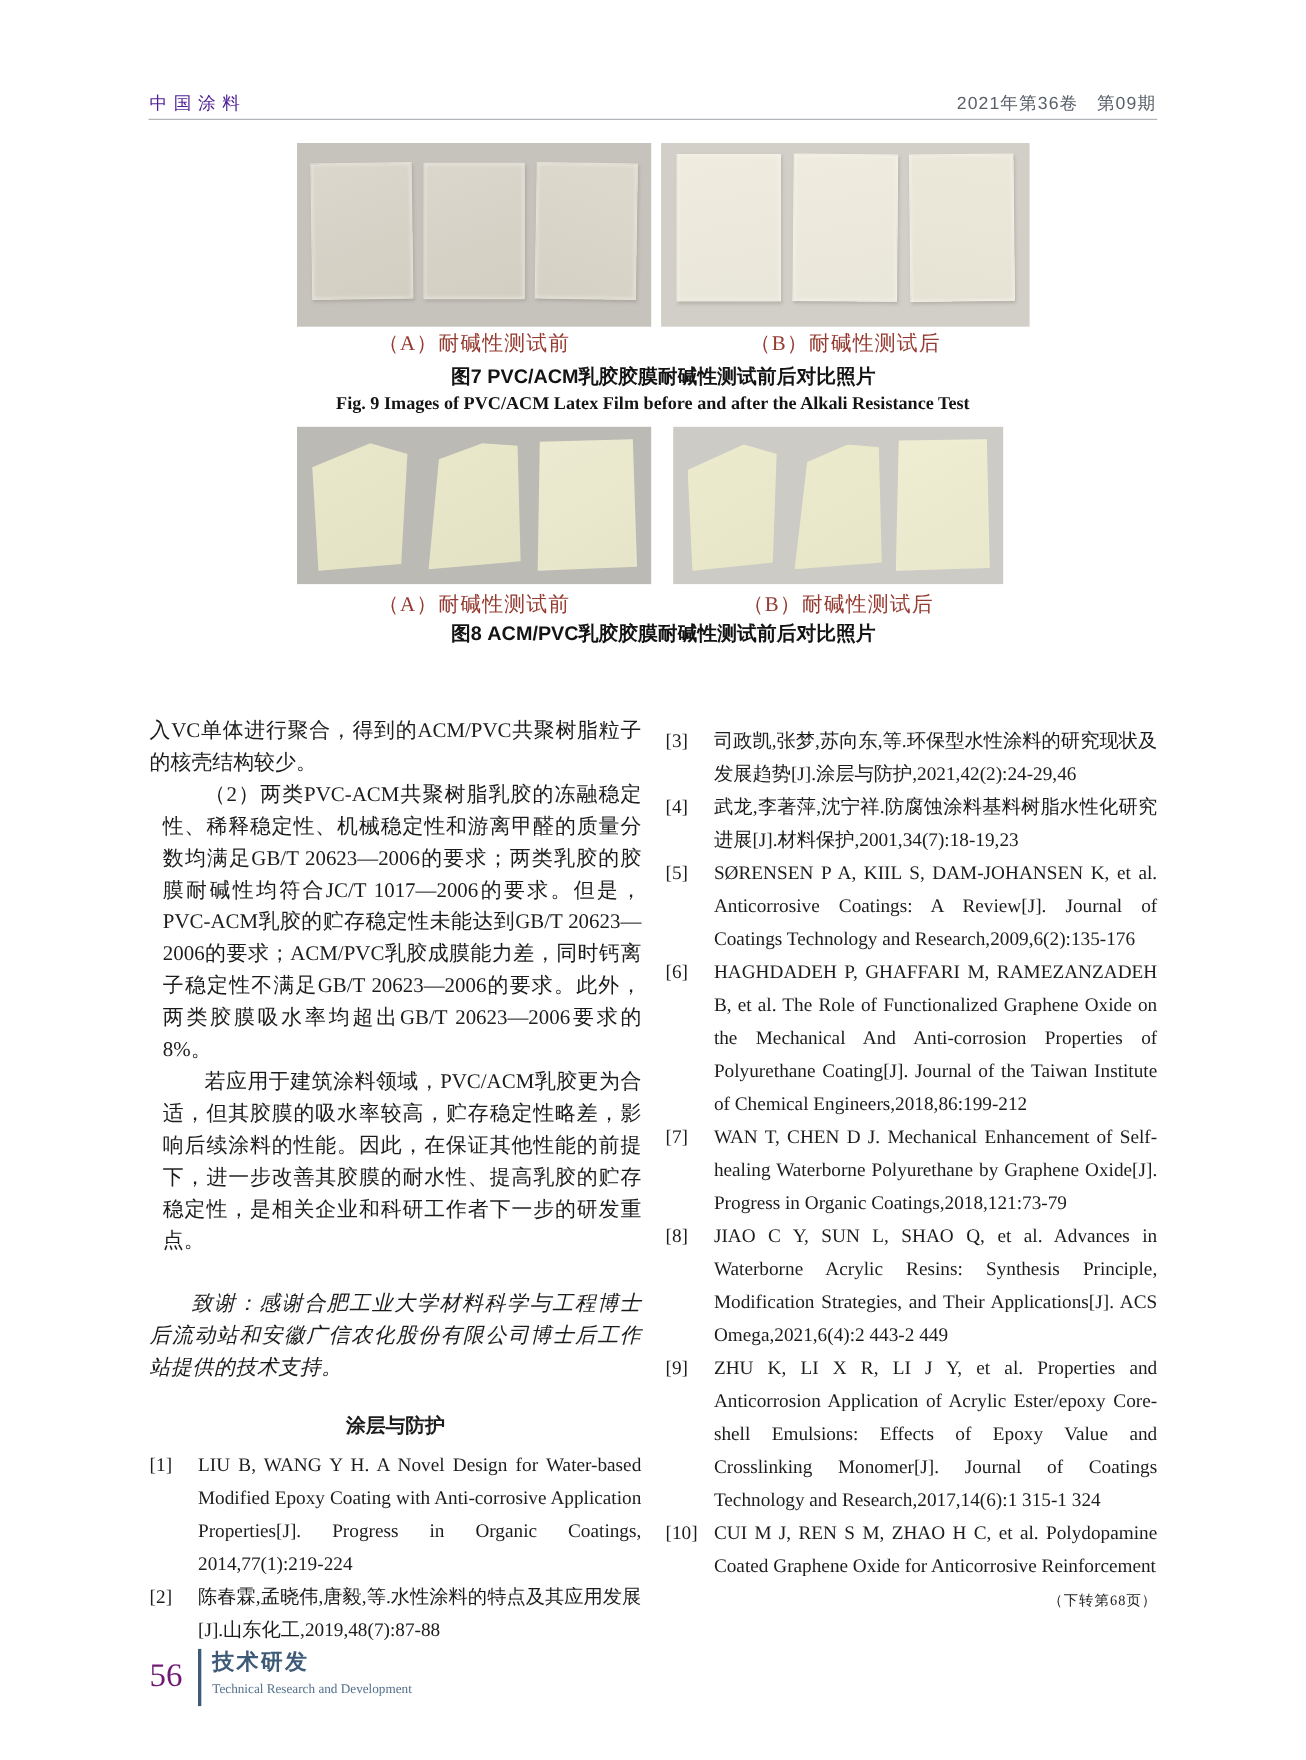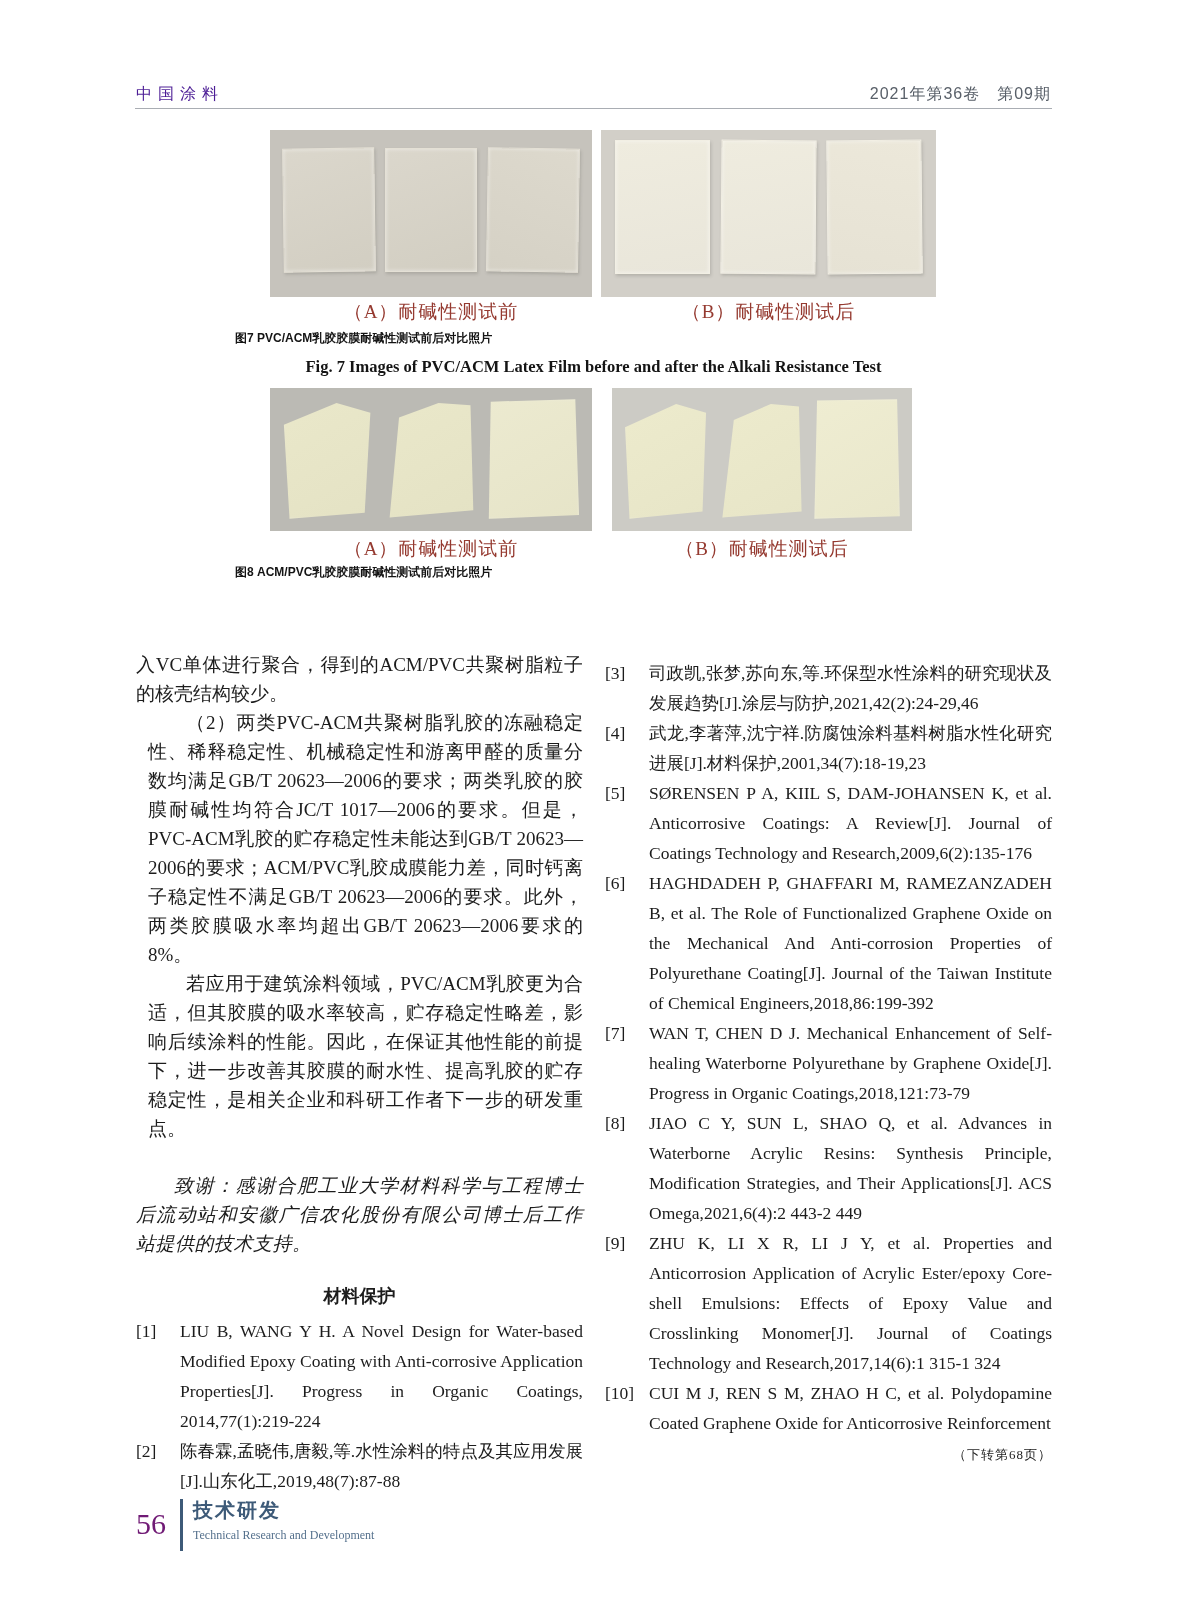--- a/index.html
+++ b/index.html
@@ -60,23 +60,23 @@
   .photo-caption {
     position:absolute; text-align:center;
     font-size:19px; color:#953a30; letter-spacing:1px;
   }
   #fig7-cap-a { left:270px; top:299px; width:322px; }
   #fig7-cap-b { left:601px; top:299px; width:335px; }
   #fig8-cap-a { left:270px; top:536px; width:322px; }
   #fig8-cap-b { left:612px; top:536px; width:300px; }
 
   .fig-title-cn {
-    position:absolute; left:235px; width:736px; text-align:left;
-    font-family:"Liberation Sans","DejaVu Sans",sans-serif;
-    font-weight:bold; font-size:12px; color:#141414;
+    position:absolute; left:235px; width:736px; text-align:center;
+    font-family:"Liberation Sans","DejaVu Sans",sans-serif;
+    font-weight:bold; font-size:18px; color:#141414;
   }
   .fig-title-en {
     position:absolute; left:135px; width:917px; text-align:center;
     font-weight:bold; font-size:16.5px; color:#141414;
   }
   #fig7-title-cn { top:330px; }
   #fig7-title-en { top:357px; }
   #fig8-title-cn { top:564px; }
   #fig8-title-en { top:591px; }
 
@@ -135,21 +135,21 @@
   <div class="photo" id="fig7-photo-b">
     <div class="films">
       <div class="film"></div>
       <div class="film"></div>
       <div class="film"></div>
     </div>
   </div>
   <div class="photo-caption" id="fig7-cap-a">（A）耐碱性测试前</div>
   <div class="photo-caption" id="fig7-cap-b">（B）耐碱性测试后</div>
   <div class="fig-title-cn" id="fig7-title-cn">图7  PVC/ACM乳胶胶膜耐碱性测试前后对比照片</div>
-  <div class="fig-title-en" id="fig7-title-en">Fig. 7   Images of PVC/ACM Latex Film before and after the Alkali Resistance Test</div>
+  <div class="fig-title-en" id="fig7-title-en">Fig. 9   Images of PVC/ACM Latex Film before and after the Alkali Resistance Test</div>
 
   <div class="photo" id="fig8-photo-a">
     <div class="films">
       <div class="film"></div>
       <div class="film"></div>
       <div class="film"></div>
     </div>
   </div>
   <div class="photo" id="fig8-photo-b">
     <div class="films">
@@ -160,21 +160,21 @@
   </div>
   <div class="photo-caption" id="fig8-cap-a">（A）耐碱性测试前</div>
   <div class="photo-caption" id="fig8-cap-b">（B）耐碱性测试后</div>
   <div class="fig-title-cn" id="fig8-title-cn">图8  ACM/PVC乳胶胶膜耐碱性测试前后对比照片</div>
 
   <div class="col" id="col-left">
     <p class="para">入VC单体进行聚合，得到的ACM/PVC共聚树脂粒子的核壳结构较少。</p>
     <p class="para indent">（2）两类PVC-ACM共聚树脂乳胶的冻融稳定性、稀释稳定性、机械稳定性和游离甲醛的质量分数均满足GB/T 20623—2006的要求；两类乳胶的胶膜耐碱性均符合JC/T 1017—2006的要求。但是，PVC-ACM乳胶的贮存稳定性未能达到GB/T 20623—2006的要求；ACM/PVC乳胶成膜能力差，同时钙离子稳定性不满足GB/T 20623—2006的要求。此外，两类胶膜吸水率均超出GB/T 20623—2006要求的8%。</p>
     <p class="para indent">若应用于建筑涂料领域，PVC/ACM乳胶更为合适，但其胶膜的吸水率较高，贮存稳定性略差，影响后续涂料的性能。因此，在保证其他性能的前提下，进一步改善其胶膜的耐水性、提高乳胶的贮存稳定性，是相关企业和科研工作者下一步的研发重点。</p>
     <p class="ack">致谢：感谢合肥工业大学材料科学与工程博士后流动站和安徽广信农化股份有限公司博士后工作站提供的技术支持。</p>
-    <div class="ref-heading">材料保护</div>
+    <div class="ref-heading">涂层与防护</div>
     <div class="ref">
       <span class="num">[1]</span>
       <span class="txt">LIU B, WANG Y H. A Novel Design for Water-based Modified Epoxy Coating with Anti-corrosive Application Properties[J]. Progress in Organic Coatings, 2014,77(1):219-224</span>
     </div>
     <div class="ref">
       <span class="num">[2]</span>
       <span class="txt">陈春霖,孟晓伟,唐毅,等.水性涂料的特点及其应用发展[J].山东化工,2019,48(7):87-88</span>
     </div>
   </div>
 
@@ -186,21 +186,21 @@
     <div class="ref">
       <span class="num">[4]</span>
       <span class="txt">武龙,李著萍,沈宁祥.防腐蚀涂料基料树脂水性化研究进展[J].材料保护,2001,34(7):18-19,23</span>
     </div>
     <div class="ref">
       <span class="num">[5]</span>
       <span class="txt">SØRENSEN P A, KIIL S, DAM-JOHANSEN K, et al. Anticorrosive Coatings: A Review[J]. Journal of Coatings Technology and Research,2009,6(2):135-176</span>
     </div>
     <div class="ref">
       <span class="num">[6]</span>
-      <span class="txt">HAGHDADEH P, GHAFFARI M, RAMEZANZADEH B, et al. The Role of Functionalized Graphene Oxide on the Mechanical And Anti-corrosion Properties of Polyurethane Coating[J]. Journal of the Taiwan Institute of Chemical Engineers,2018,86:199-392</span>
+      <span class="txt">HAGHDADEH P, GHAFFARI M, RAMEZANZADEH B, et al. The Role of Functionalized Graphene Oxide on the Mechanical And Anti-corrosion Properties of Polyurethane Coating[J]. Journal of the Taiwan Institute of Chemical Engineers,2018,86:199-212</span>
     </div>
     <div class="ref">
       <span class="num">[7]</span>
       <span class="txt">WAN T, CHEN D J. Mechanical Enhancement of Self-healing Waterborne Polyurethane by Graphene Oxide[J]. Progress in Organic Coatings,2018,121:73-79</span>
     </div>
     <div class="ref">
       <span class="num">[8]</span>
       <span class="txt">JIAO C Y, SUN L, SHAO Q, et al. Advances in Waterborne Acrylic Resins: Synthesis Principle, Modification Strategies, and Their Applications[J]. ACS Omega,2021,6(4):2 443-2 449</span>
     </div>
     <div class="ref">

